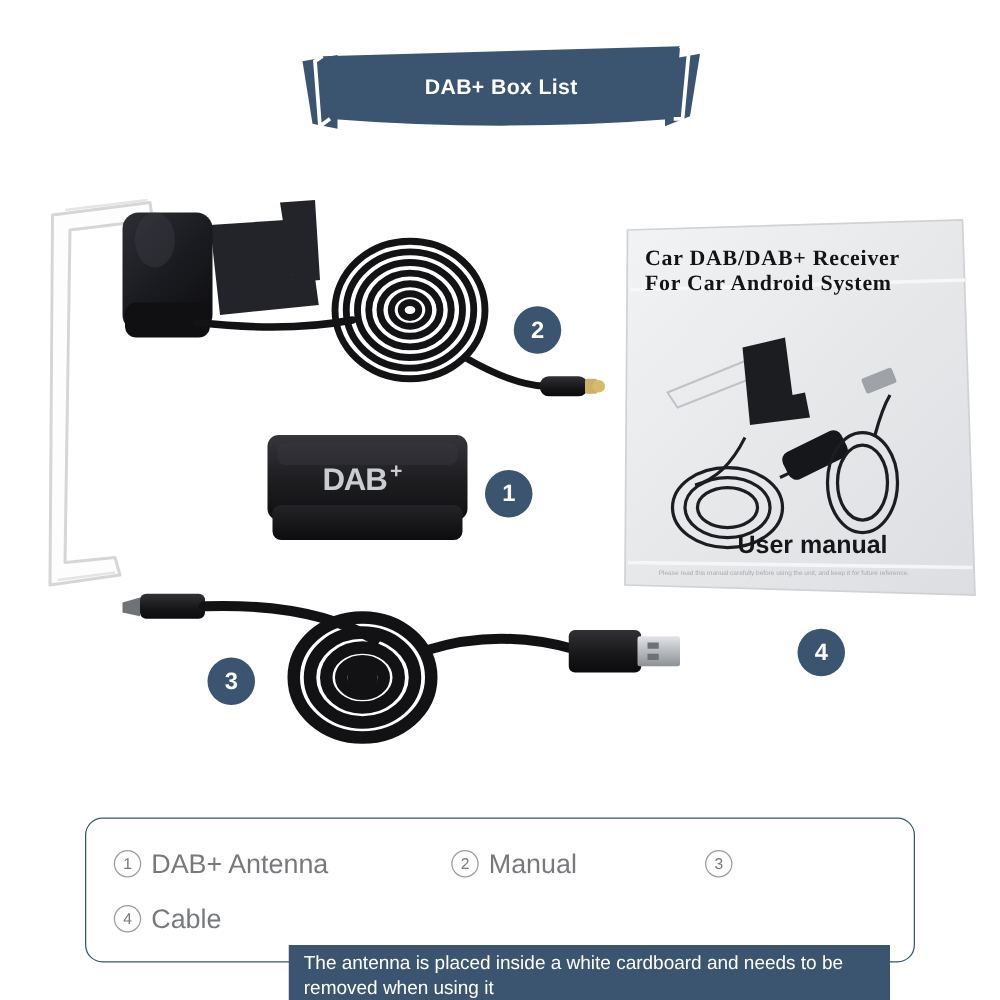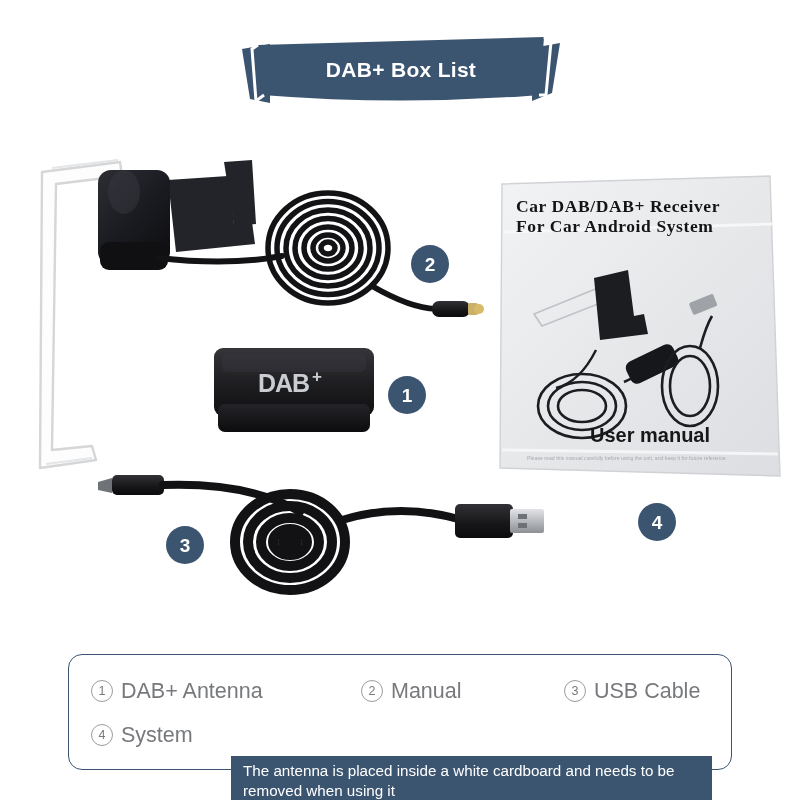--- a/index.html
+++ b/index.html
@@ -32,21 +32,21 @@
   #banner-title {
     position: absolute;
     left: 0;
     top: 0;
     width: 322px;
     height: 80px;
     display: flex;
     align-items: center;
     justify-content: center;
     color: #ffffff;
-    font-size: 21px;
+    font-size: 17px;
     font-weight: bold;
     letter-spacing: 0.3px;
     padding-bottom: 6px;
     box-sizing: border-box;
     pointer-events: none;
   }
 
   
   #photo-stage {
     position: absolute;
@@ -308,27 +308,26 @@
         <span>DAB+ Antenna</span>
       </div>
 
       <div class="legend-item" id="legend-item-2">
         <span class="legend-num">2</span>
         <span>Manual</span>
       </div>
 
       <div class="legend-item" id="legend-item-3">
         <span class="legend-num">3</span>
-        <span>USB Cable</span>
       </div>
     </div>
 
     <div class="legend-row" id="legend-row-bottom">
       <div class="legend-item" id="legend-item-4">
         <span class="legend-num">4</span>
-        <span>System</span>
+        <span>Cable</span>
       </div>
     </div>
   </div>
 
   <div id="tooltip-note">The antenna is placed inside a white cardboard and needs to be removed when using it</div>
 
 </div>
 
 </body></html>

